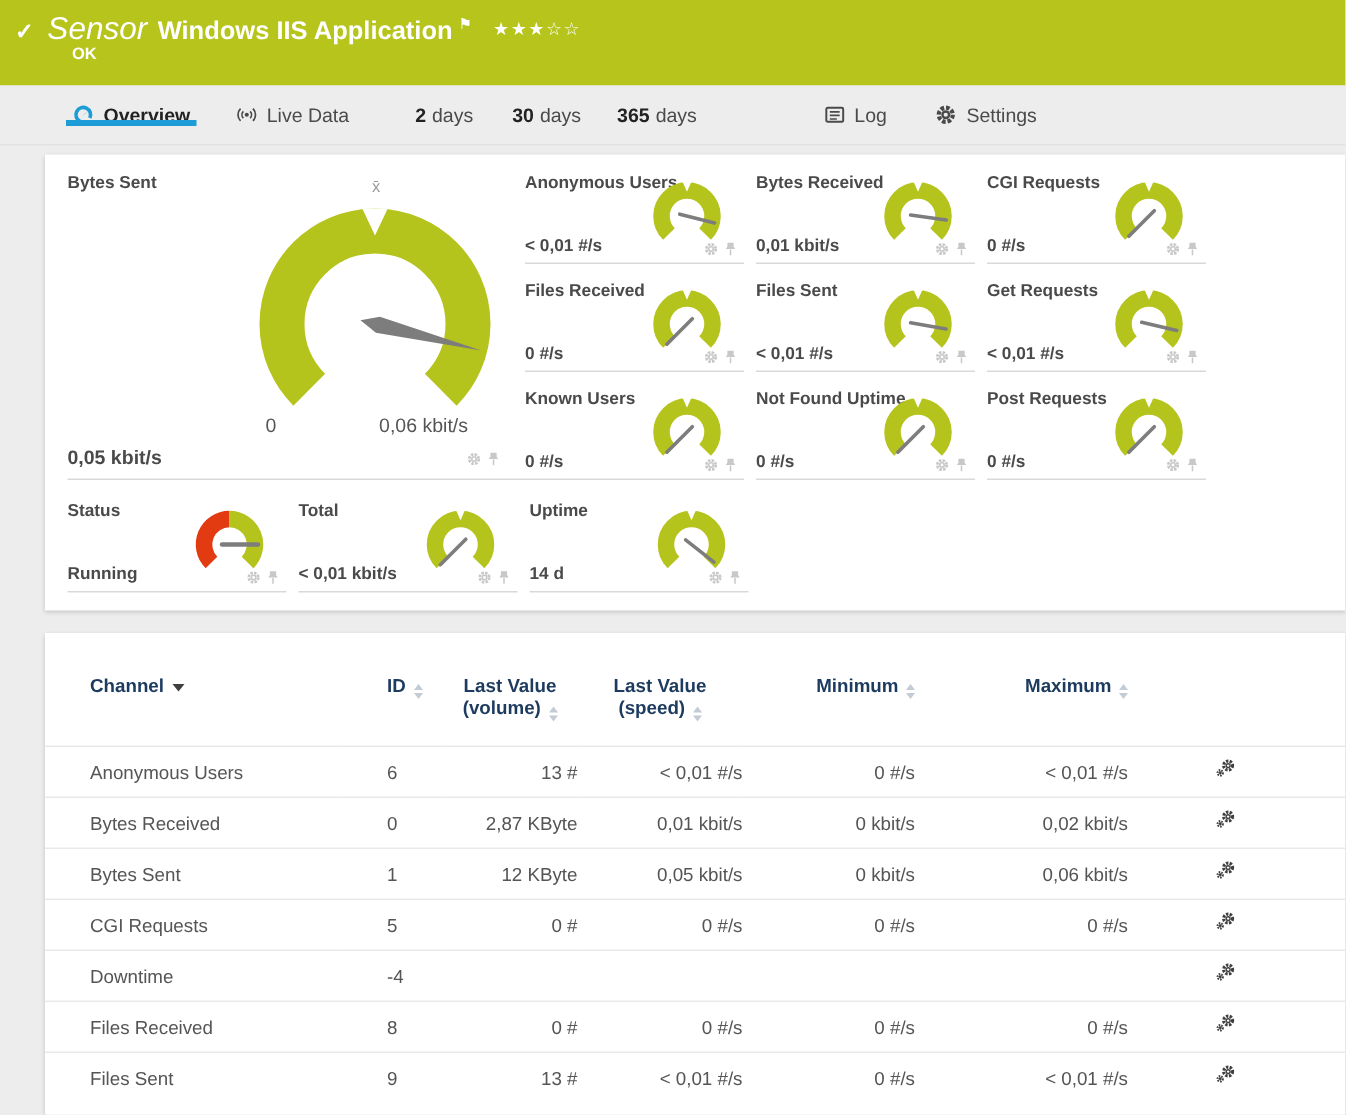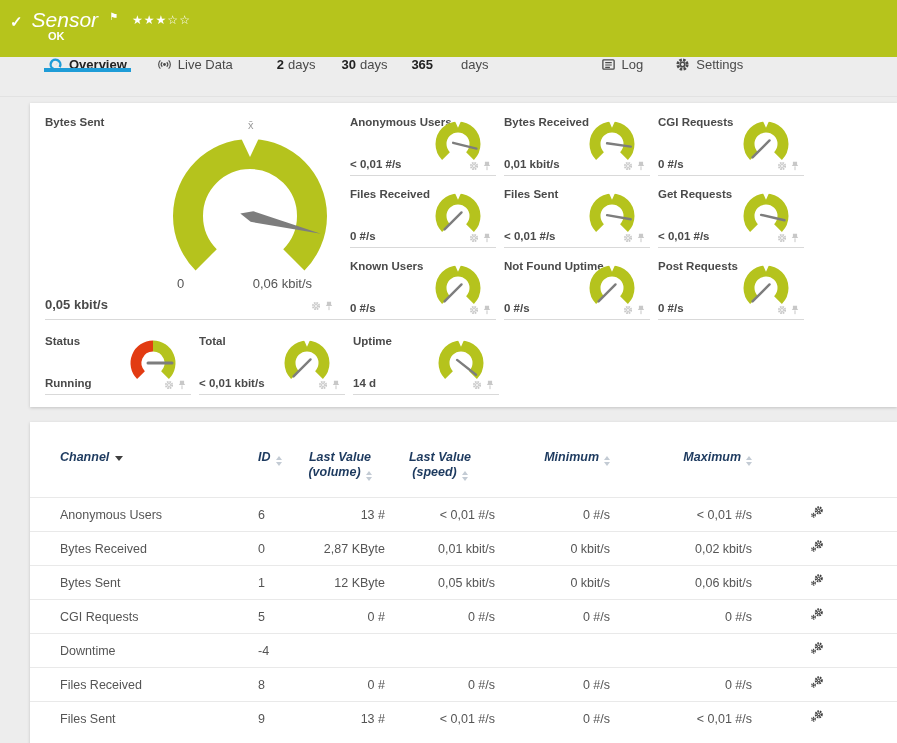--- a/index.html
+++ b/index.html
@@ -10,33 +10,33 @@
   .sensor-header{position:relative;height:57px;background:#b6c41c;color:#fff;}
   .sh-line{position:absolute;left:10px;top:8px;display:flex;align-items:baseline;}
   .sh-check{font-size:15px;font-weight:bold;margin-right:9px;}
   .sh-kind{font-style:italic;font-weight:300;font-size:21px;margin-right:7px;}
   .sh-title{font-weight:bold;font-size:17px;}
   .sh-flag{font-size:10px;vertical-align:super;position:relative;top:-7px;margin-left:4px;}
   .sh-stars{font-size:12px;letter-spacing:1px;margin-left:14px;position:relative;top:-3px;cursor:pointer;}
   .sh-status{position:absolute;left:48px;top:30px;font-size:11px;font-weight:bold;}
 
   
-  .tabbar{position:relative;height:40px;background:#ededed;display:flex;align-items:flex-start;padding-left:48px;border-bottom:1px solid #e2e2e2;box-sizing:border-box;}
+  .tabbar{position:relative;height:40px;background:#ededed;display:flex;align-items:center;padding-left:48px;border-bottom:1px solid #e2e2e2;box-sizing:border-box;}
   .tab{position:relative;display:flex;align-items:center;font-size:13px;color:#4a4a4a;cursor:pointer;white-space:nowrap;}
   .tab .tab-icon{display:inline-flex;margin-right:6px;color:#4a4a4a;}
   .tab .tab-icon svg{width:15px;height:15px;}
   .tab-num{font-weight:bold;color:#222;margin-right:4px;}
   .tab.active{color:#222;font-weight:bold;}
   .tab.active .tab-icon{color:#1e9cd7;}
   .tab.active::after{content:"";position:absolute;left:-4px;right:-4px;bottom:0;height:4px;background:#1e9cd7;}
   .tab:nth-child(1){margin-right:30px;}
   .tab:nth-child(2){margin-right:44px;}
   .tab:nth-child(3){margin-right:26px;}
   .tab:nth-child(4){margin-right:24px;}
-  .tab:nth-child(5){margin-right:112px;gap:24px;}
+  .tab:nth-child(5){margin-right:84px;}
   .tab:nth-child(6){margin-right:32px;}
   .tab:nth-child(7){margin-right:44px;}
 
   
   .panel{background:#fff;margin-left:30px;box-shadow:0 1px 3px rgba(0,0,0,0.18);}
   .gauges-panel{margin-top:6px;width:867px;box-sizing:border-box;padding:8px 0 12px 15px;}
   .table-panel{margin-top:15px;width:867px;height:330px;box-sizing:border-box;padding-top:28px;}
 
   
   .gauges-top{display:flex;}
@@ -68,21 +68,21 @@
   .g-needle{stroke:#7d7d7d;stroke-width:2.4;stroke-linecap:round;}
   .gauge-svg.status .g-arc{display:none;}
   .gauge-svg.status .g-notch{display:none;}
   .gauge-svg.status .g-red,.gauge-svg.status .g-green2{display:inline;}
   .gauge-svg.status .g-needle{stroke-width:3;}
 
   
   table{border-collapse:collapse;table-layout:fixed;width:100%;}
   col.c-channel{width:195px;} col.c-id{width:70px;} col.c-vol{width:90px;}
   col.c-speed{width:110px;} col.c-min{width:115px;} col.c-max{width:142px;} col.c-set{width:145px;}
-  th{font-size:12.5px;font-weight:bold;color:#1d3a5f;vertical-align:top;padding:0 0 16px 0;cursor:pointer;font-style:italic;}
+  th{font-size:12.5px;font-weight:bold;color:#1d3a5f;vertical-align:top;padding:0 0 16px 0;cursor:pointer;}
   th .hl{display:block;line-height:15px;}
   th.col-channel{text-align:left;padding-left:30px;}
   th.col-id{text-align:left;padding-left:33px;}
   th.col-vol,th.col-speed{text-align:center;}
   th.col-min,th.col-max{text-align:right;}
   td{font-size:12.5px;color:#555;height:33px;border-top:1px solid #e9e9e9;padding:0;}
   td.col-channel{padding-left:30px;}
   td.col-id{padding-left:33px;}
   td.col-vol,td.col-speed{text-align:right;}
   td.col-min,td.col-max{text-align:right;}
@@ -98,20 +98,21 @@
 </style>
 </head>
 <body>
 
 <div class="page">
 
   <div class="sensor-header">
     <div class="sh-line">
       <span class="sh-check">✓</span>
       <span class="sh-kind">Sensor</span>
+      <span class="sh-title">Windows IIS Application</span>
       <span class="sh-flag">⚑</span>
       <span class="sh-stars" id="stars">★★★☆☆</span>
     </div>
     <div class="sh-status">OK</div>
   </div>
 
   <div class="tabbar" id="tabs">
       <div class="tab active">
     <span class="tab-icon">
           <svg viewBox="0 0 16 16">

